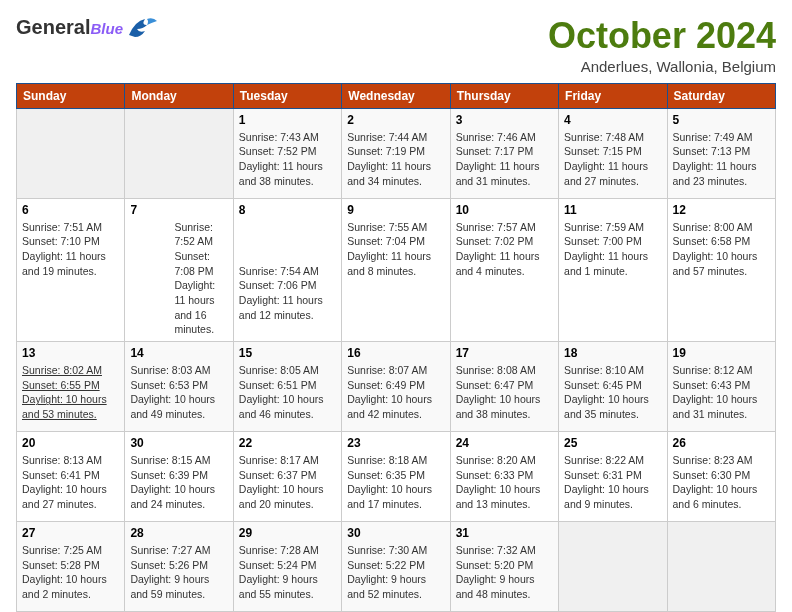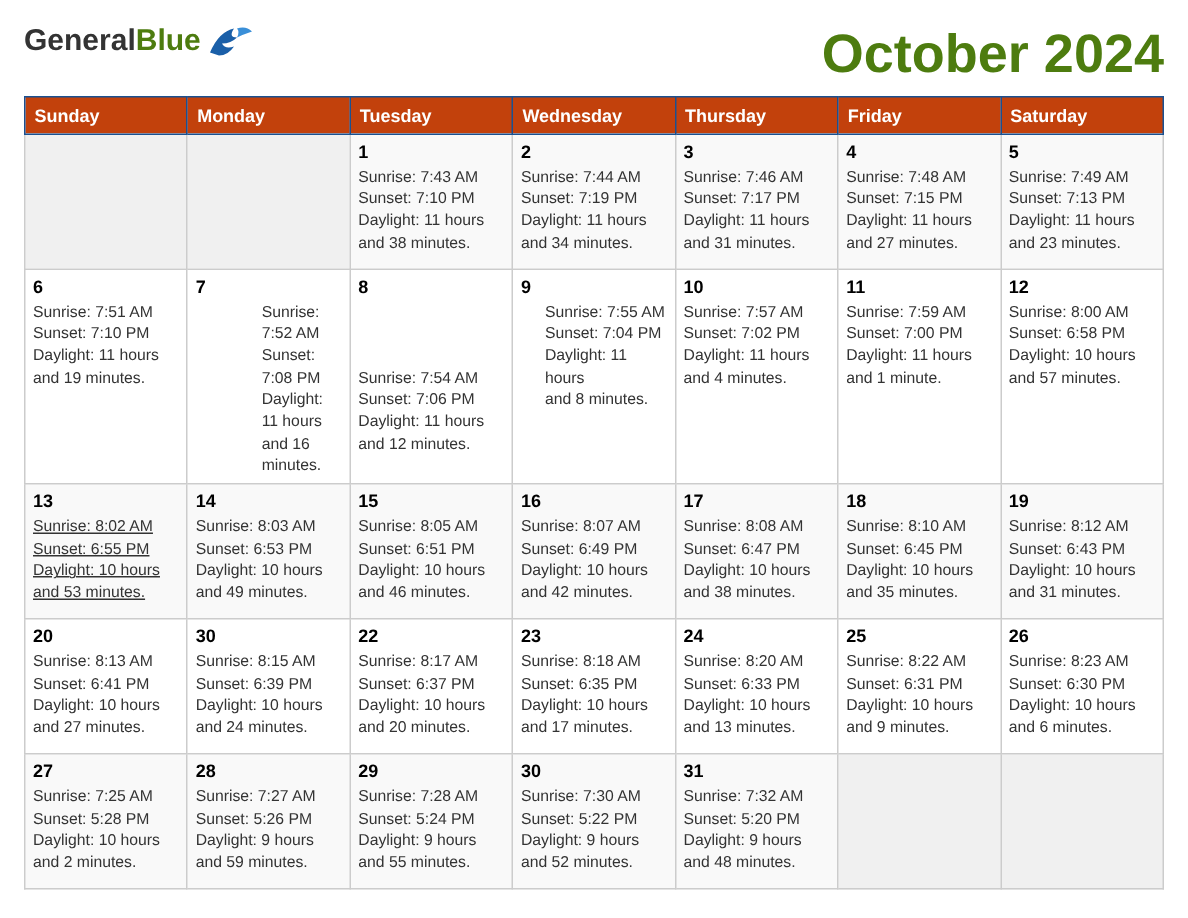--- a/index.html
+++ b/index.html
@@ -80,30 +80,31 @@
       background: #f0f0f0 !important;
     }
   </style>
 </head>
 <body>
 
 <div class="header">
   <div class="logo">
     <div class="logo-top">
       <span>
-        <span style="font-size:20px;font-weight:bold;color:#333;">General</span><span style="font-size:20px;font-weight:bold;color:#4d7c0f;">Blue</span>
+        <span style="font-size:20px;font-weight:bold;color:#333;">General</span><span style="font-size:15px;font-weight:bold;color:#8b5cf6;font-style:italic;">Blue</span>
       </span>
       <svg width="30" height="22" viewBox="0 0 30 22" style="margin-left:4px;">
         <path d="M2,18 Q8,4 18,2 Q14,8 20,8 Q16,12 10,12 Q12,16 18,14 Q14,20 8,20 Z" fill="#1a5fa8"></path>
         <path d="M20,2 Q26,0 30,4 Q24,6 20,8 Q22,4 20,2 Z" fill="#3a8fd8"></path>
       </svg>
     </div>
   </div>
   <div class="title-area">
     <div class="month-title">October 2024</div>
+    <div class="subtitle">Anderlues, Wallonia, Belgium</div>
   </div>
 </div>
 
 <table>
   <thead>
     <tr>
     <th>Sunday</th>
         <th>Monday</th>
         <th>Tuesday</th>
         <th>Wednesday</th>
@@ -112,21 +113,21 @@
         <th>Saturday</th>
       </tr>
   </thead>
   <tbody>
   <tr>
         <td class="empty-cell"></td>
         <td class="empty-cell"></td>
         <td>
           <div class="day-num">1</div>
           <div class="day-info" style="white-space: pre-line;">Sunrise: 7:43 AM
-Sunset: 7:10 PM
+Sunset: 7:52 PM
 Daylight: 11 hours
 and 38 minutes.</div>
         </td>
         <td>
           <div class="day-num">2</div>
           <div class="day-info" style="white-space: pre-line;">Sunrise: 7:44 AM
 Sunset: 7:19 PM
 Daylight: 11 hours
 and 34 minutes.</div>
         </td>
@@ -169,21 +170,21 @@
         </td>
         <td>
           <div class="day-num">8</div>
           <div class="day-info" style="white-space: pre-line; margin-top: 47px;">Sunrise: 7:54 AM
 Sunset: 7:06 PM
 Daylight: 11 hours
 and 12 minutes.</div>
         </td>
         <td>
           <div class="day-num">9</div>
-          <div class="day-info" style="white-space: pre-line; margin-left: 16px;">Sunrise: 7:55 AM
+          <div class="day-info" style="white-space: pre-line;">Sunrise: 7:55 AM
 Sunset: 7:04 PM
 Daylight: 11 hours
 and 8 minutes.</div>
         </td>
         <td>
           <div class="day-num">10</div>
           <div class="day-info" style="white-space: pre-line;">Sunrise: 7:57 AM
 Sunset: 7:02 PM
 Daylight: 11 hours
 and 4 minutes.</div>

